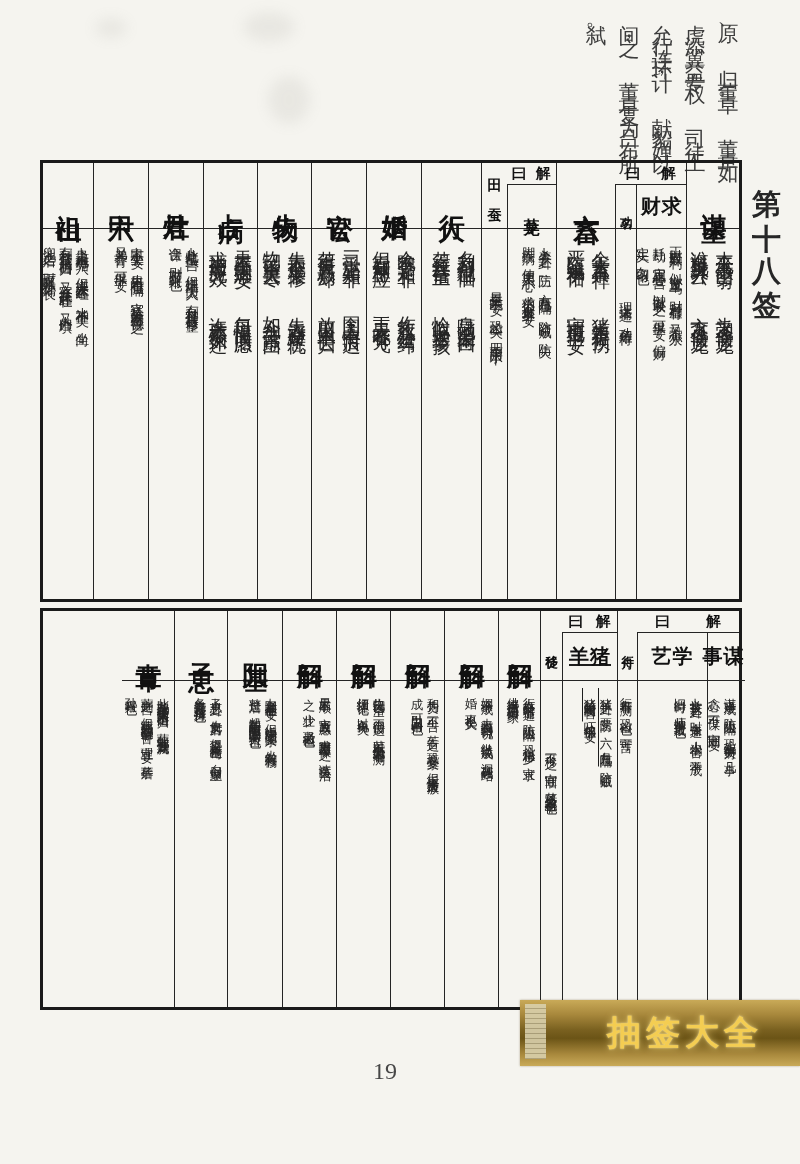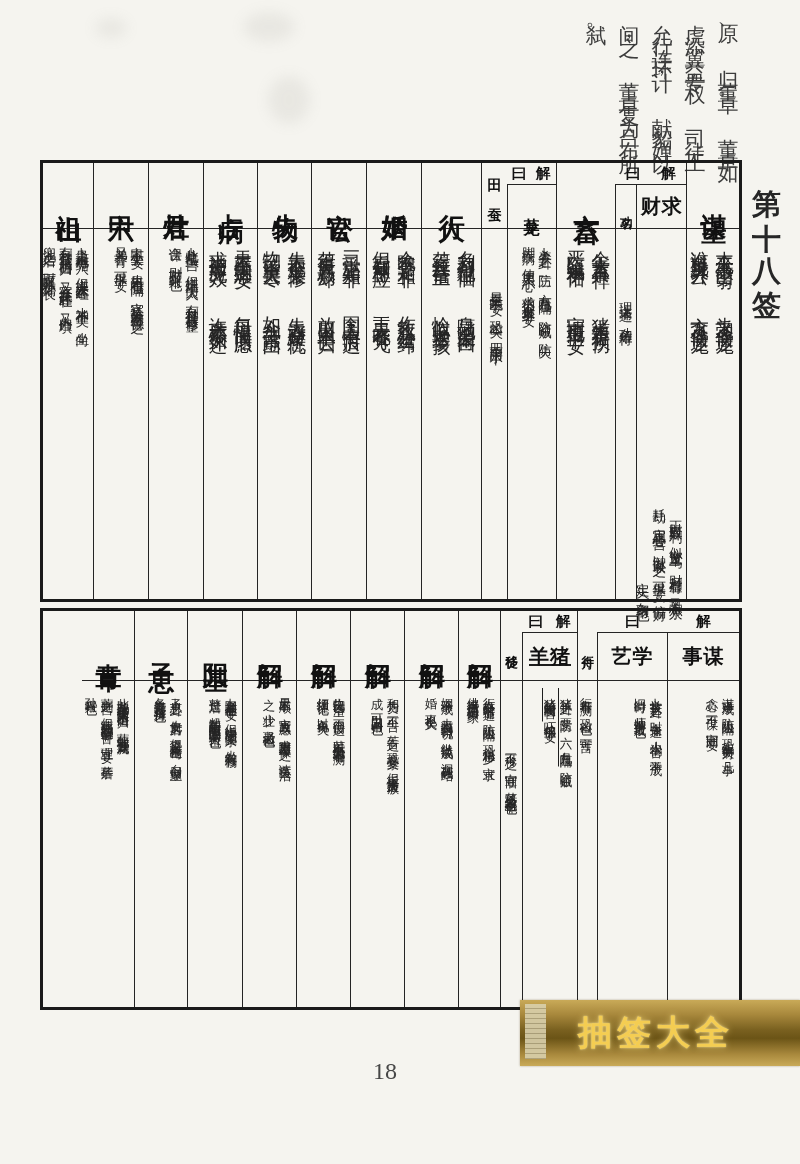--- a/index.html
+++ b/index.html
@@ -56,21 +56,21 @@
   }
   .seal {
     position:absolute; left:5px; top:4px; width:21px; height:55px;
     background:#d9d0ac;
     background-image:repeating-linear-gradient(0deg, rgba(95,85,50,.35) 0 1px, transparent 1px 5px);
     background-size:4px 100%; background-repeat:repeat-x; background-position:4px 0;
     opacity:.9;
   }
   .wm-text {
     position:absolute; left:58px; right:8px; top:50%; transform:translateY(-50%);
-    font-size:34px; font-weight:700; letter-spacing:5px;
+    text-align:center; font-size:34px; font-weight:700; letter-spacing:5px;
     color:#f4cd52; text-shadow:0 0 7px rgba(255,226,130,.75), 0 0 2px rgba(255,240,180,.9);
     white-space:nowrap;
   }
   .page-num {
     position:absolute; left:340px; top:1058px; width:90px; text-align:center;
     font-size:24px; color:#474747; font-family:"Liberation Serif",serif;
   }
   .smudge { position:absolute; background:#96948c; filter:blur(7px); opacity:.13; border-radius:50%; }
 </style>
 </head>
@@ -91,21 +91,21 @@
         </div>
         <div class="bd lg">本来无事做山翁　　为受飞禽使运龙
 谁料脱身天外云　　方贪飞禽使运龙</div>
       </div>
       <div class="tgrp">
         <div class="strip">
           <span>曰</span>
           <span>解</span>
         </div>
         <div class="grp-cols">
-          <div class="tcol" style="width: 50px; text-align: right;">
+          <div class="tcol" style="width: 50px;">
             <div class="hd hd-h">
               <span class="lbl-h">财求</span>
             </div>
             <div class="bd sm">正财库取利　似空笼罩鸟　财利虚有　又恐有小人
 耗劫　宜用心经营　以智谋取之　可保平安　偏财
 定失　勿取也</div>
           </div>
           <div class="tcol" style="width: 21px;">
             <div class="hd hd-sm">
               <span class="lbl-sm">功名</span>
@@ -200,21 +200,21 @@
 兜池之后　财丁兴旺子孙绵长</div>
       </div>
     </div>
   <div class="table lower" id="lower-table">
       <div class="tgrp">
         <div class="strip">
           <span>曰</span>
           <span>解</span>
         </div>
         <div class="grp-cols">
-          <div class="tcol" style="width: 72px;">
+          <div class="tcol" style="width: 32px; align-items: center;">
             <div class="hd hd-h">
               <span class="lbl-h">事谋</span>
             </div>
             <div class="bd sm">谋事难成　防小人阻隔　恐生祸非失财　凡事
 贪心　不可谋　守旧则安</div>
           </div>
           <div class="tcol" style="width: 70px;">
             <div class="hd hd-h">
               <span class="lbl-h">艺学</span>
             </div>
@@ -307,14 +307,14 @@
 葬之则吉　但葬此地恐有祸非口舌　宜理妥　葬后子
 孙兴旺也</div>
       </div>
     </div>
 
   <div class="watermark">
     <div class="seal"></div>
     <div class="wm-text">抽签大全</div>
   </div>
 
-  <div class="page-num">18</div>
+  <div class="page-num">19</div>
 </div>
 
 </body></html>

